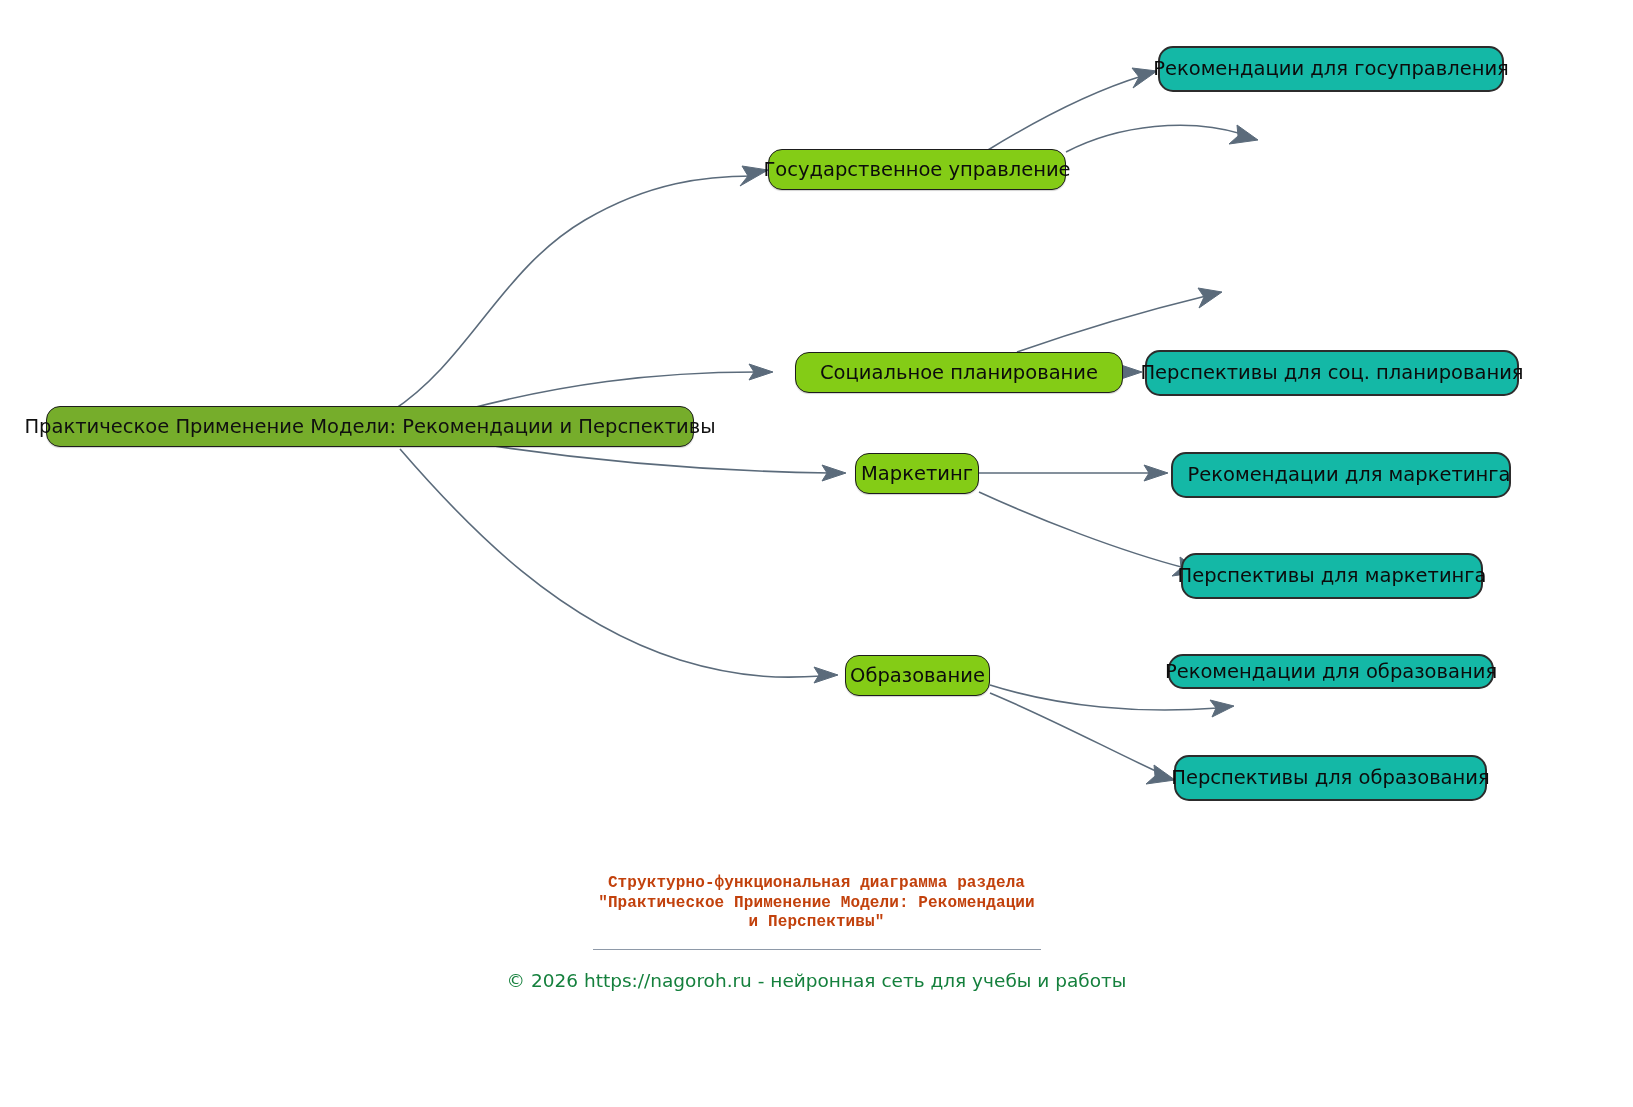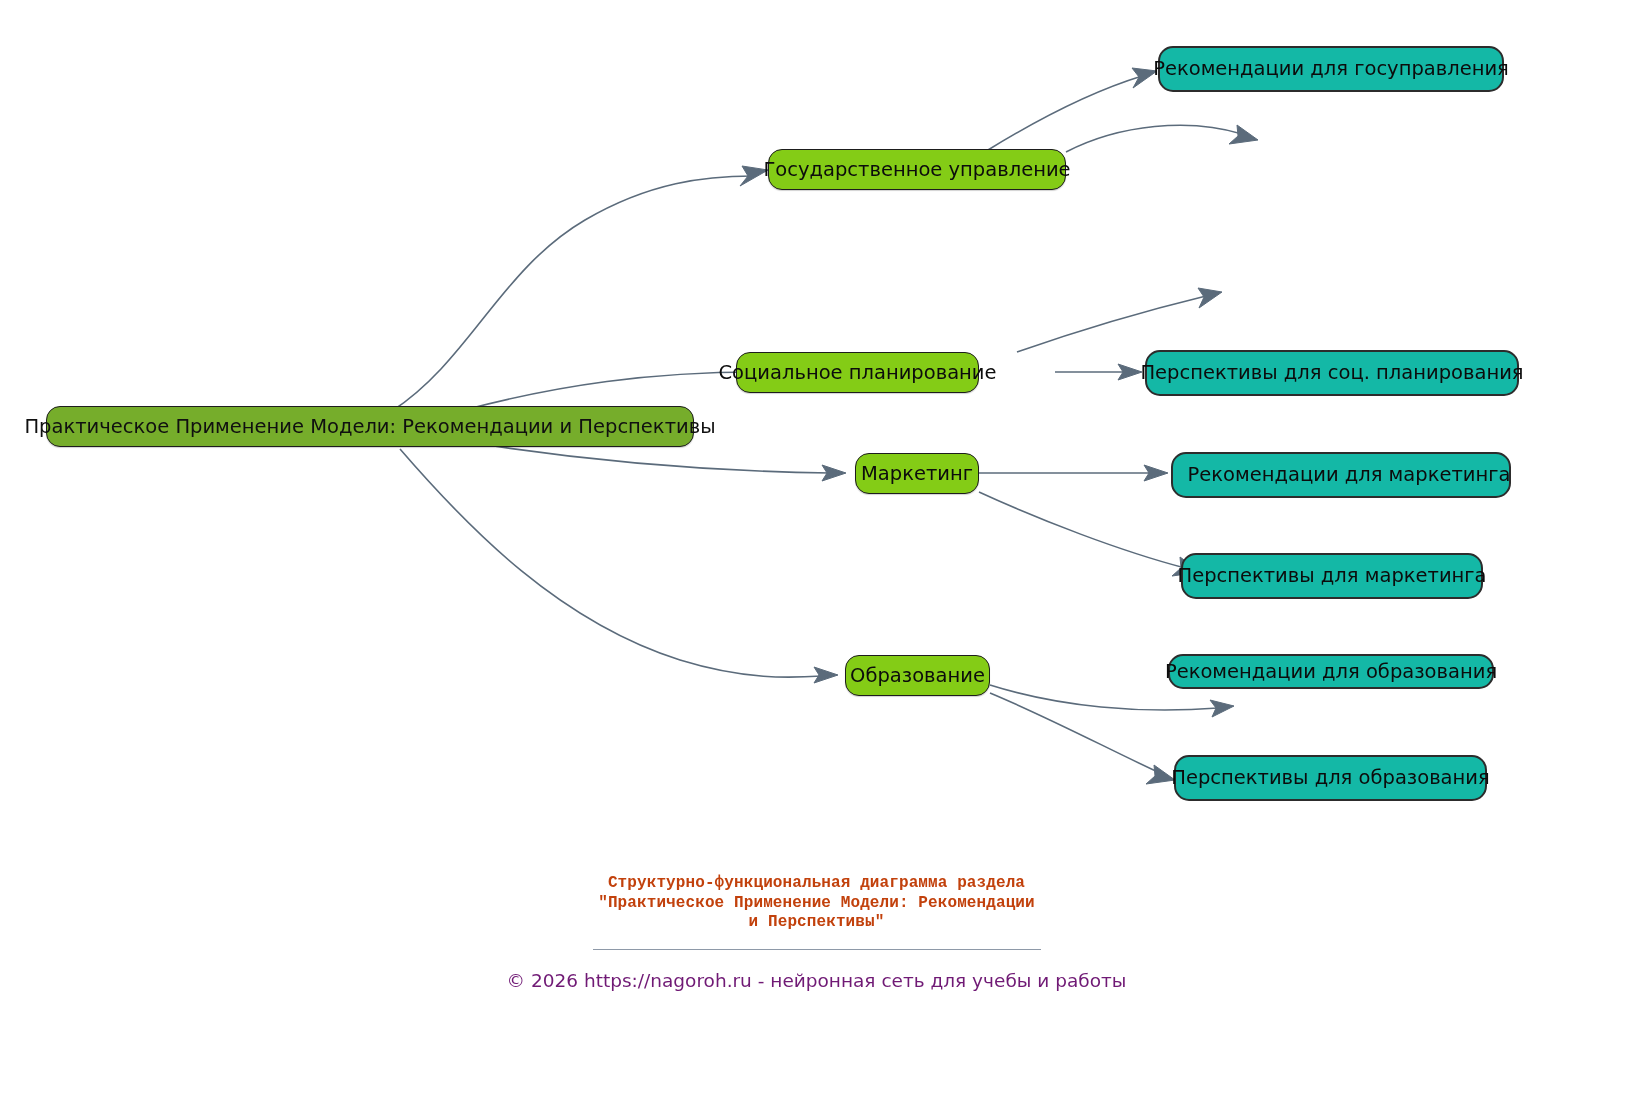--- a/index.html
+++ b/index.html
@@ -93,21 +93,21 @@
     font-family: Liberation Mono, monospace;
   }
   .footer-rule {
     width: 448px;
     height: 0;
     border-top: 1.4px solid #8e99a8;
     margin: 16px auto 0 auto;
   }
   .footer-credit {
     margin-top: 20px;
-    color: #701a75;
+    color: #15803d;
     font-size: 18.5px;
     line-height: 22px;
   }
 </style>
 </head>
 <body>
 
 <div id="diagram-root">
 
   <svg class="graph-layer" viewBox="0 0 1633 1107" aria-hidden="true">
@@ -175,21 +175,21 @@
   </svg>
 
   <div class="node-box node-root" style="left:46px; top:406px; width:648px; height:41px;">
     <span class="node-label">Практическое Применение Модели: Рекомендации и Перспективы</span>
   </div>
 
   <div class="node-box node-branch" style="left:768px; top:149px; width:298px; height:41px;">
     <span class="node-label">Государственное управление</span>
   </div>
 
-  <div class="node-box node-branch" style="left:736px; top:352px; width:243px; height:41px;text-align:right;">
+  <div class="node-box node-branch" style="left:795px; top:352px; width:328px; height:41px;text-align:right;">
     <span class="node-label">Социальное планирование</span>
   </div>
 
   <div class="node-box node-branch" style="left:855px; top:453px; width:124px; height:41px;">
     <span class="node-label">Маркетинг</span>
   </div>
 
   <div class="node-box node-branch" style="left:845px; top:655px; width:145px; height:41px;">
     <span class="node-label">Образование</span>
   </div>

